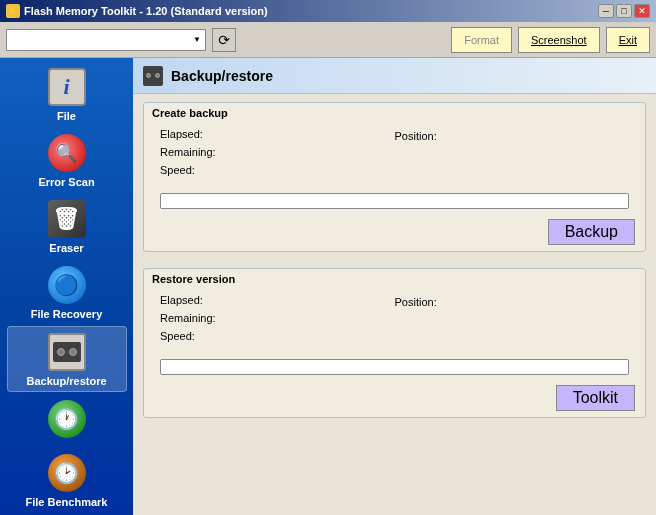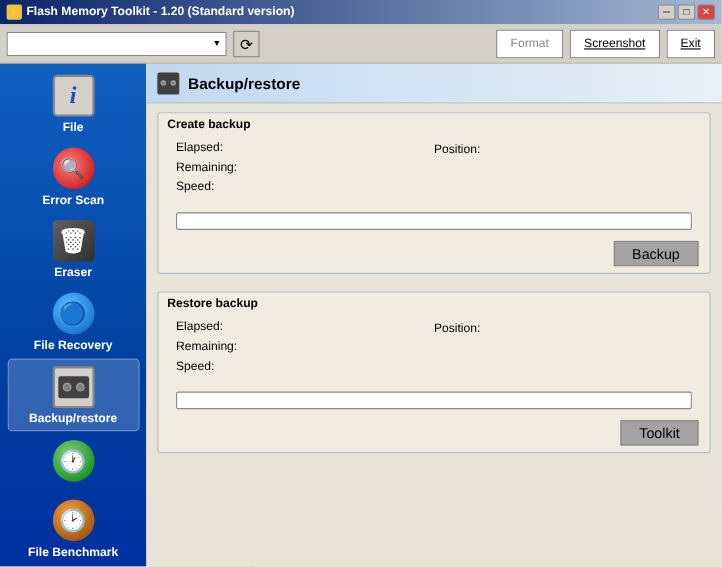--- a/index.html
+++ b/index.html
@@ -89,21 +89,21 @@
       border: 1px solid #888;
       display: flex;
       align-items: center;
       justify-content: center;
       cursor: pointer;
       font-size: 14px;
     }
     .toolbar-btn {
       height: 24px;
       padding: 12px 12px;
-      background: #ffffff;
+      background: #fef9c3;
       border: 1px solid #888;
       cursor: pointer;
       font-size: 11px;
       display: flex;
       align-items: center;
       color: #888;
     }
     .toolbar-btn.active {
       color: #000;
       text-decoration: underline;
@@ -351,24 +351,24 @@
       width: 0%;
     }
 
     .action-row {
       display: flex;
       justify-content: flex-end;
       padding: 4px 10px 6px 10px;
     }
     .action-btn {
       padding: 3px 16px;
-      background: #a3a3a3;
+      background: #c4b5fd;
       border: 1px solid #888;
       cursor: pointer;
-      font-size: 13px;
+      font-size: 16px;
     }
   </style>
 </head>
 <body>
 
 <div class="title-bar">
   <div class="title-bar-left">
     <div class="title-icon">⚡</div>
     <span>Flash Memory Toolkit - 1.20 (Standard version)</span>
   </div>
@@ -494,21 +494,21 @@
       </div>
       <div class="progress-bar-container">
         <div class="progress-bar-fill"></div>
       </div>
       <div class="action-row">
         <button class="action-btn">Backup</button>
       </div>
     </div>
 
     <div class="section-panel">
-      <div class="section-title">Restore backup</div>
+      <div class="section-title">Restore version</div>
       <div class="section-body">
         <div class="section-row">
           <div class="section-col">
             <div class="info-row">
               <span class="info-label">Elapsed:</span>
               <span class="info-value"></span>
             </div>
             <div class="info-row">
               <span class="info-label">Remaining:</span>
               <span class="info-value"></span>

